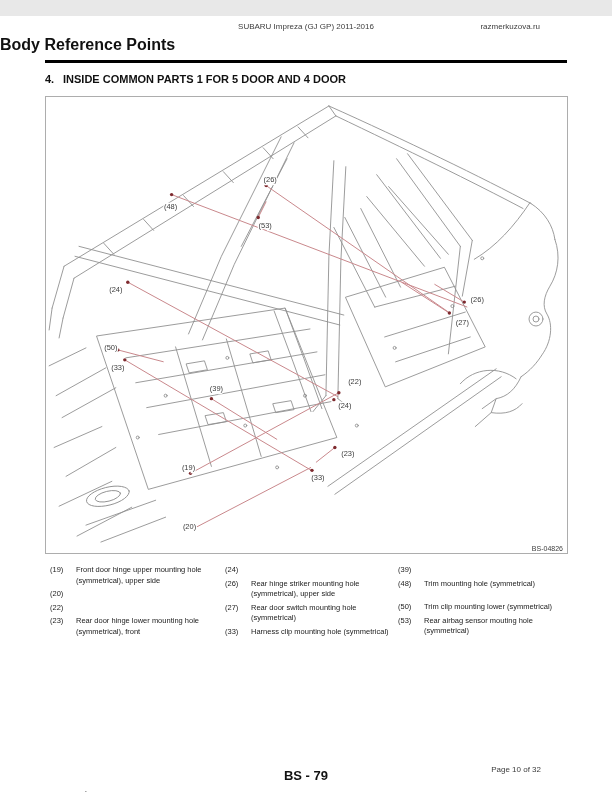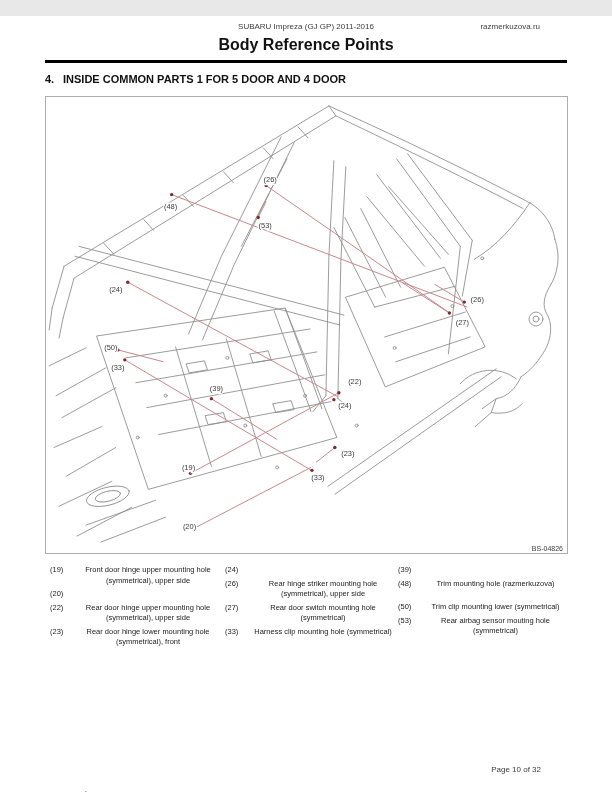--- a/index.html
+++ b/index.html
@@ -3,35 +3,35 @@
 <meta charset="utf-8">
 <style>
   html,body { margin:0; padding:0; background:#e8e8e8; }
   .page {
     position:relative; width:612px; height:792px; margin:16px auto;
     background:#ffffff; overflow:hidden;
     font-family:"Liberation Sans", sans-serif; color:#1a1a1a;text-decoration:underline;
   }
   .doc-title { position:absolute; top:6px; left:0; right:0; text-align:center; font-size:8px; color:#3c3c3c; }
   .site-top  { position:absolute; top:6px; right:72px; font-size:8px; color:#3c3c3c; }
-  .page-title{ position:absolute; top:20px; left:0; right:0; text-align:center; font-size:16px; font-weight:bold; color:#111; }
+  .page-title{ position:absolute; top:20px; left:0; right:0; font-size:16px; font-weight:bold; color:#111; }
   .rule      { position:absolute; top:44px; left:45px; width:522px; height:3px; background:#000; }
   .section-heading { position:absolute; top:57px; left:45px; font-size:11px; font-weight:bold; color:#111; display:flex; }
   .section-heading .num { width:18px; flex:none; }
   .figure-box { position:absolute; top:80px; left:45px; width:521px; height:456px; border:1px solid #adadad; background:#fff; }
   .figure-box svg { position:absolute; top:0; left:0; }
   .figure-code { position:absolute; right:2px; bottom:1px; font-size:7px; color:#3c3c3c; background:#fff; padding:0 2px; }
   .legend { position:absolute; top:549px; left:45px; width:522px; height:100px; }
   .legend-col { position:absolute; top:0; }
   .legend-col.c1 { left:5px;   width:170px; }
   .legend-col.c2 { left:180px; width:170px; }
   .legend-col.c3 { left:353px; width:169px; }
   .legend-item { display:flex; margin-bottom:3px; font-size:7.5px; line-height:10.5px; color:#222; }
   .legend-num  { width:26px; flex:none; }
-  .legend-text { flex:1;text-align:center; }
+  .legend-text { flex:1; }
   .gap-after   { margin-bottom:13px; }
   .footer-code { position:absolute; top:752px; left:0; right:0; text-align:center; font-weight:bold; font-size:13px; color:#111; }
   .footer-site { position:absolute; top:773px; left:60px; font-size:8px; color:#3c3c3c; }
   .footer-page { position:absolute; top:749px; right:71px; font-size:8px; color:#3c3c3c; }
   .footer-ghost{ position:absolute; top:786px; left:60px; font-size:8px; color:#c9c9c9; }
 </style>
 </head>
 <body>
 
 <div class="page">
@@ -156,21 +156,20 @@
     <div class="legend-col c1">
       <div class="legend-item">
           <span class="legend-num">(19)</span>
           <span class="legend-text">Front door hinge upper mounting hole (symmetrical), upper side</span>
         </div>
       <div class="legend-item">
           <span class="legend-num">(20)</span>
         </div>
       <div class="legend-item">
           <span class="legend-num">(22)</span>
-          <span class="legend-text">Rear door hinge upper mounting hole (symmetrical), upper side</span>
         </div>
       <div class="legend-item">
           <span class="legend-num">(23)</span>
           <span class="legend-text">Rear door hinge lower mounting hole (symmetrical), front</span>
         </div>
     </div>
     <div class="legend-col c2">
       <div class="legend-item">
           <span class="legend-num">(24)</span>
         </div>
@@ -186,30 +185,31 @@
           <span class="legend-num">(33)</span>
           <span class="legend-text">Harness clip mounting hole (symmetrical)</span>
         </div>
     </div>
     <div class="legend-col c3">
       <div class="legend-item">
           <span class="legend-num">(39)</span>
         </div>
       <div class="legend-item gap-after">
           <span class="legend-num">(48)</span>
-          <span class="legend-text">Trim mounting hole (razmerkuzova)</span>
+          <span class="legend-text">Trim mounting hole (symmetrical)</span>
         </div>
       <div class="legend-item">
           <span class="legend-num">(50)</span>
           <span class="legend-text">Trim clip mounting lower (symmetrical)</span>
         </div>
       <div class="legend-item">
           <span class="legend-num">(53)</span>
           <span class="legend-text">Rear airbag sensor mouting hole (symmetrical)</span>
         </div>
     </div>
   </div>
 
+  <div class="footer-code">BS - 79</div>
   <div class="footer-site">razmerkuzova.ru</div>
   <div class="footer-page">Page 10 of 32</div>
   <div class="footer-ghost">razmerkuzova.ru</div>
 
 </div>
 
 </body></html>

